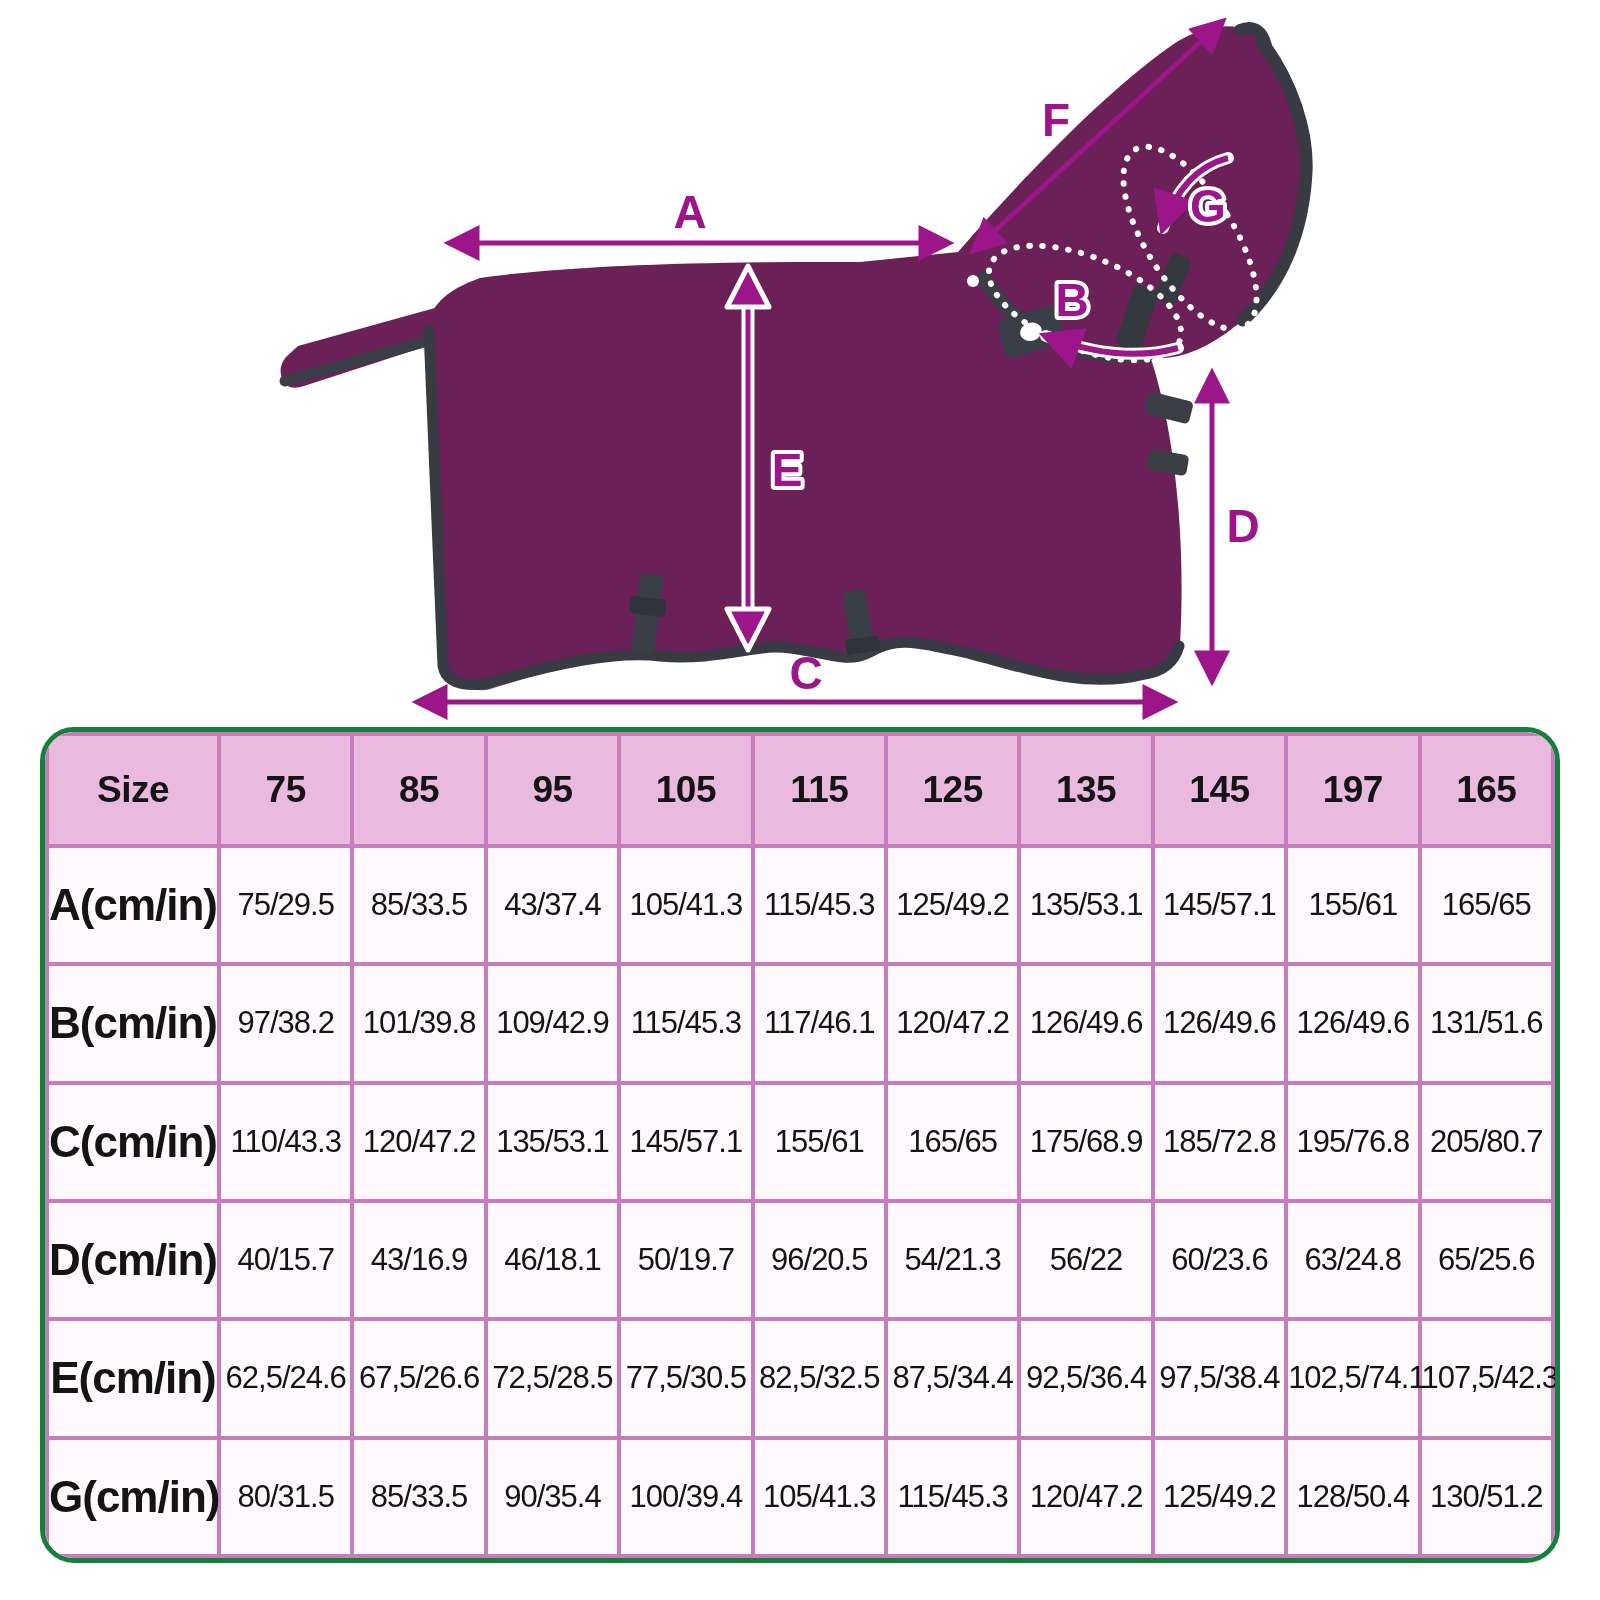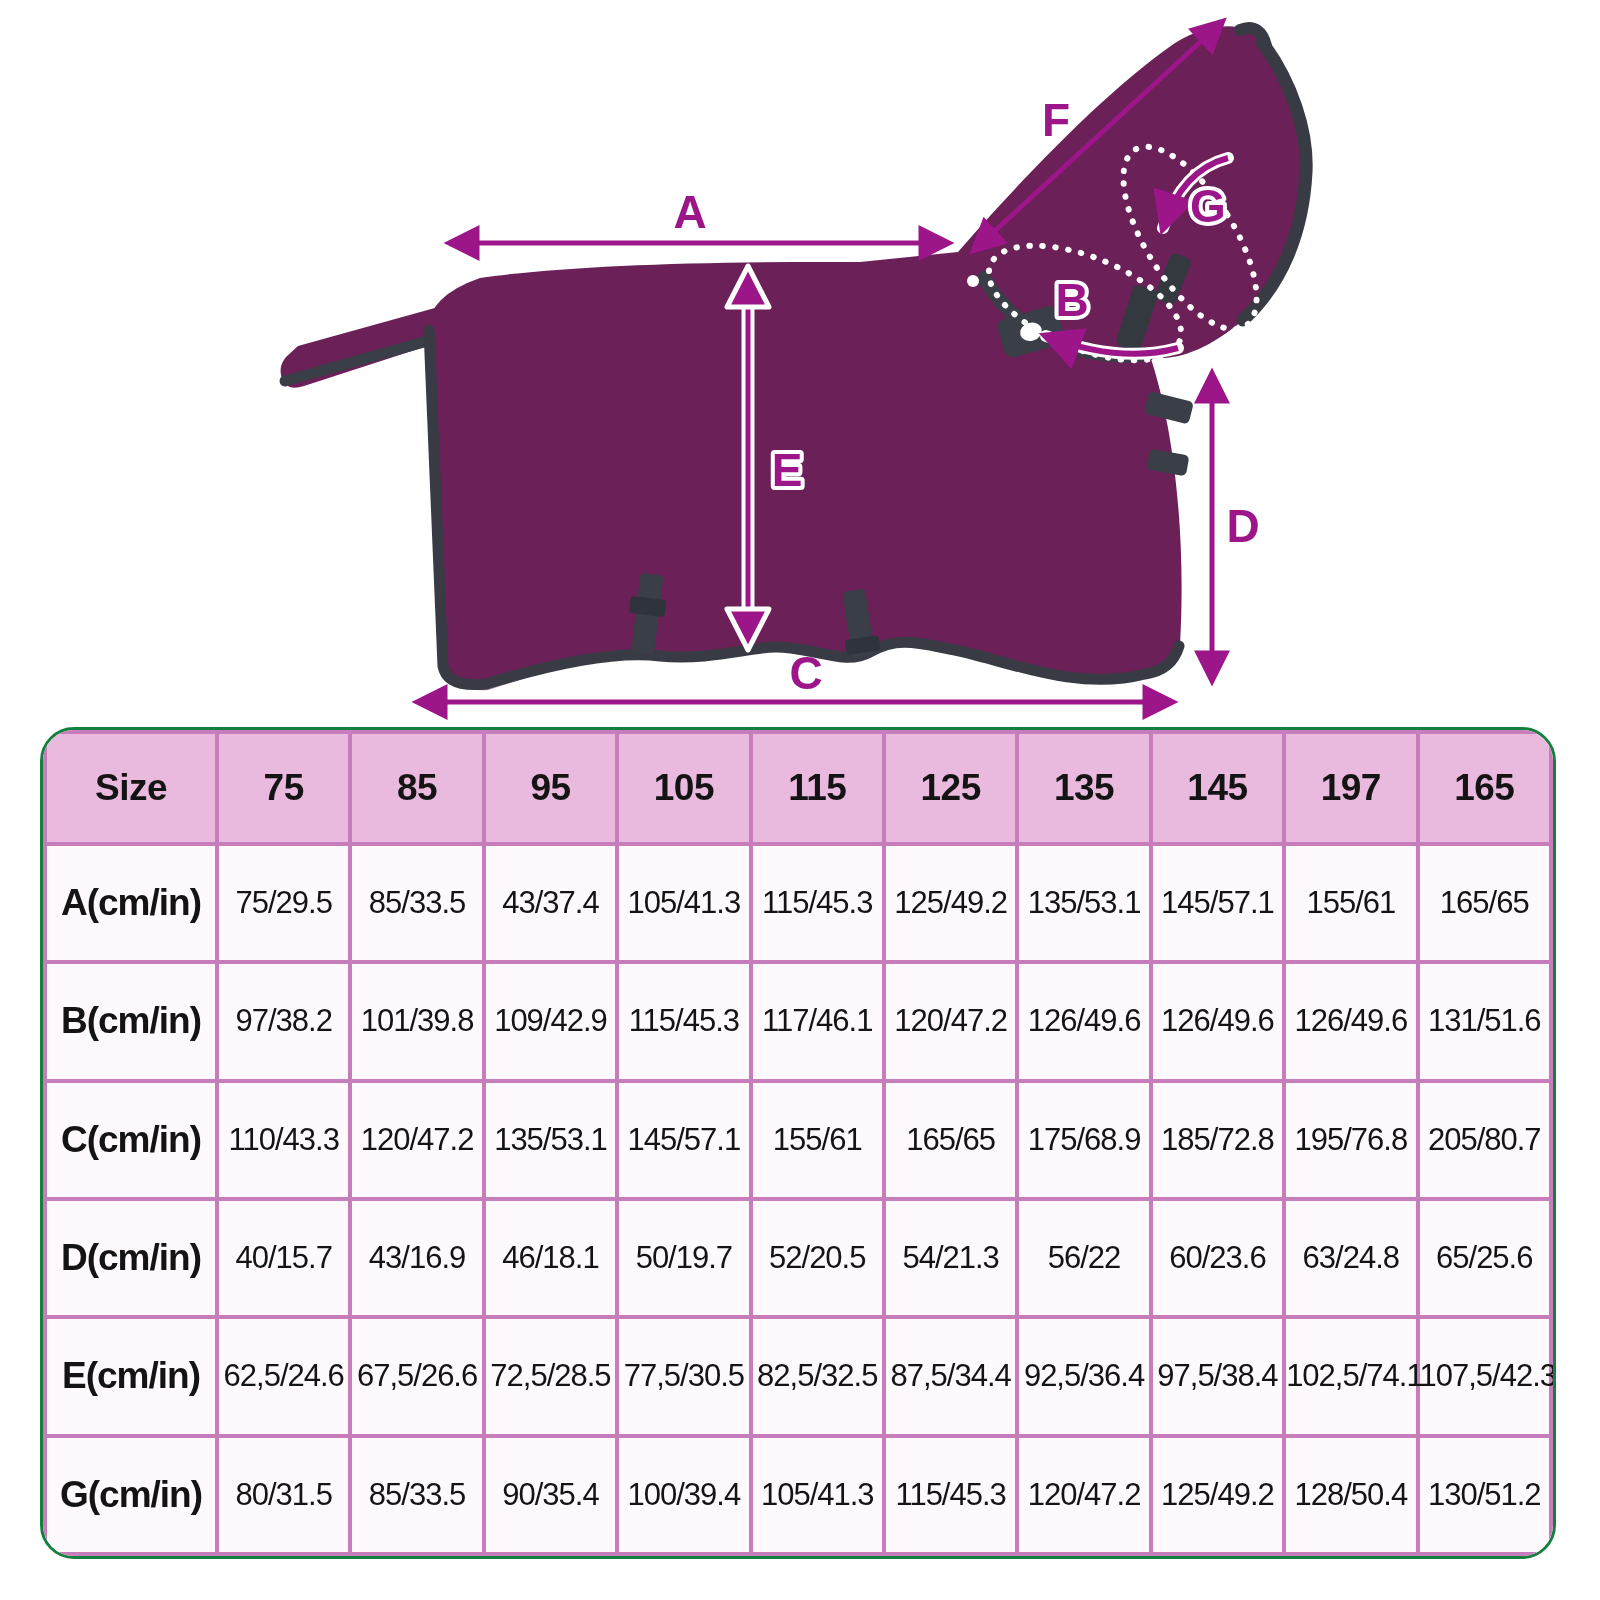--- a/index.html
+++ b/index.html
@@ -6,26 +6,26 @@
   body{
     width:1600px;height:1600px;background:#ffffff;position:relative;
     font-family:"Liberation Sans",sans-serif;overflow:hidden;
   }
   .diagram{position:absolute;left:0;top:0;}
   .dim-label{font-family:"Liberation Sans",sans-serif;font-weight:bold;font-size:46px;fill:#9c1689;}
   .dim-label-outlined{font-family:"Liberation Sans",sans-serif;font-weight:bold;font-size:46px;fill:#9c1689;
     stroke:#ffffff;stroke-width:8px;paint-order:stroke;stroke-linejoin:round;}
   .size-table-wrap{
     position:absolute;left:40px;top:727px;width:1510px;height:826px;
-    border:3px solid #15803d;border-radius:34px;overflow:hidden;background:#fdf9fc;
+    border:5px solid #15803d;border-radius:34px;overflow:hidden;background:#fdf9fc;
   }
   table{border-collapse:collapse;width:100%;height:100%;table-layout:fixed;}
   th,td{border:4px solid #c77dbb;text-align:center;vertical-align:middle;color:#141414;padding:0;}
   thead th{background:#eab9de;font-size:37px;font-weight:bold;height:108px;letter-spacing:-0.5px;}
-  tbody th{font-weight:bold;font-size:37px;background:#fdf9fc;letter-spacing:-1px;}
+  tbody th{font-weight:bold;font-size:44px;background:#fdf9fc;letter-spacing:-1px;}
   tbody td{font-size:31px;font-weight:normal;background:#fdf9fc;letter-spacing:-1px;}
 </style>
 </head>
 <body>
 
 <svg class="diagram" width="1600" height="725" viewBox="0 0 1600 725">
   <defs>
     <marker id="mArrow" viewBox="0 0 10 10" refX="8.2" refY="5" markerWidth="8" markerHeight="7.2" orient="auto-start-reverse">
       <path d="M0,0 L10,5 L0,10 z" fill="#9c1689"></path>
     </marker>
@@ -197,21 +197,21 @@
           <td>185/72.8</td>
           <td>195/76.8</td>
           <td>205/80.7</td>
         </tr>
         <tr>
           <th>D(cm/in)</th>
           <td>40/15.7</td>
           <td>43/16.9</td>
           <td>46/18.1</td>
           <td>50/19.7</td>
-          <td>52/20.5</td>
+          <td>96/20.5</td>
           <td>54/21.3</td>
           <td>56/22</td>
           <td>60/23.6</td>
           <td>63/24.8</td>
           <td>65/25.6</td>
         </tr>
         <tr>
           <th>E(cm/in)</th>
           <td>62,5/24.6</td>
           <td>67,5/26.6</td>

